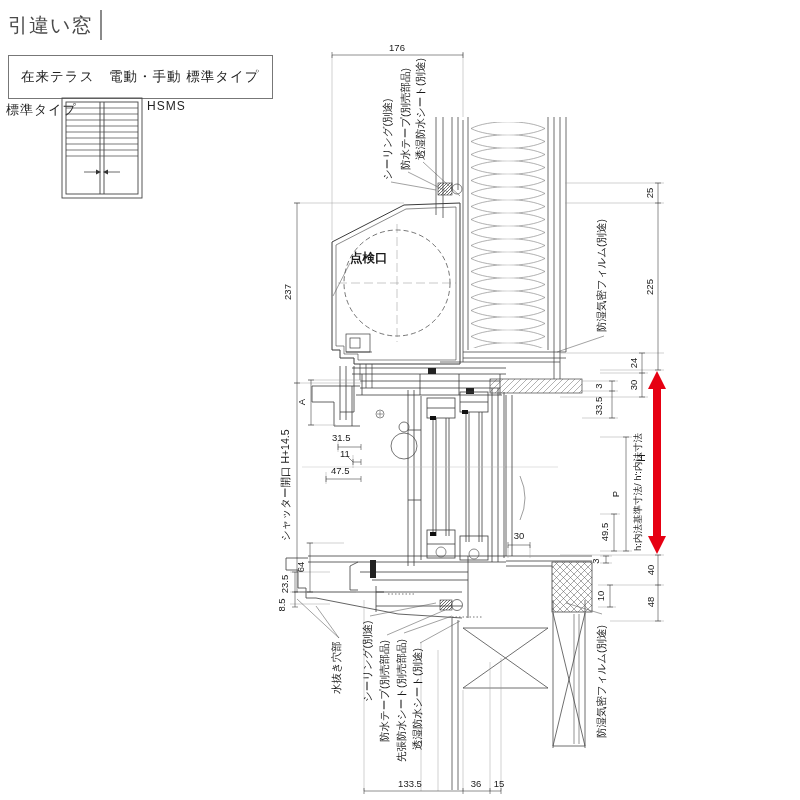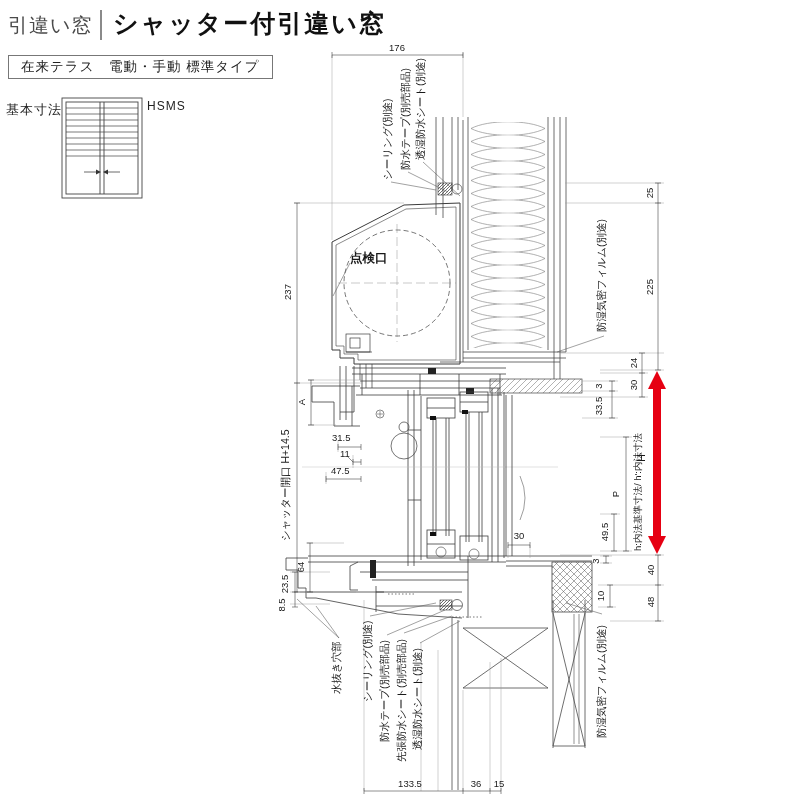--- a/index.html
+++ b/index.html
@@ -2,38 +2,37 @@
 <html><head>
 <meta charset="utf-8">
 <style>
   html,body{margin:0;padding:0;background:#fff;}
   #page{position:relative;width:800px;height:800px;background:#fff;overflow:hidden;
         font-family:"Liberation Sans","DejaVu Sans",sans-serif;color:#1a1a1a;}
   .hdr-cat{position:absolute;left:8px;top:12px;font-size:20px;color:#4a4a4a;letter-spacing:1px;}
   .hdr-bar{position:absolute;left:100px;top:10px;width:2px;height:30px;background:#8a8a8a;}
   .hdr-title{position:absolute;left:113px;top:7px;font-size:25px;font-weight:bold;color:#111;letter-spacing:2px;}
   .hdr-note{position:absolute;right:10px;top:8px;font-size:15px;color:#111;letter-spacing:1px;}
-  .type-box{position:absolute;left:8px;top:55px;border:1px solid #777;padding:2px 12px;
+  .type-box{position:absolute;left:8px;top:55px;border:1px solid #777;padding:12px 12px;
             font-size:13.5px;color:#222;letter-spacing:1px;background:#fff;}
   .sec-label{position:absolute;left:6px;top:101px;font-size:13px;color:#222;letter-spacing:1px;}
   .code-label{position:absolute;left:147px;top:99px;font-size:12px;color:#222;letter-spacing:1px;}
   svg{position:absolute;left:0;top:0;}
   text{font-family:"Liberation Sans","DejaVu Sans",sans-serif;fill:#1a1a1a;}
   .dimtxt{font-size:9.5px;}
   .cotxt{font-size:10.5px;}
 </style>
 </head>
 <body>
 <div id="page">
 
 <div class="hdr-cat">引違い窓</div>
 <div class="hdr-bar"></div>
-<div class="hdr-title">シャッター付引違い窓</div>
 <div class="type-box">在来テラス　電動・手動 標準タイプ</div>
-<div class="sec-label">基本寸法</div>
+<div class="sec-label">標準タイプ</div>
 <div class="code-label">HSMS</div>
 
 <svg width="800" height="800" viewBox="0 0 800 800">
 <defs>
   <pattern id="coil" x="468" y="122" width="80" height="13" patternUnits="userSpaceOnUse">
     <path d="M3,6.5 C20,-2.5 60,-2.5 77,6.5 C60,15.5 20,15.5 3,6.5" fill="none" stroke="#7a7a7a" stroke-width="0.6"></path>
   </pattern>
   <pattern id="hatch" width="6" height="6" patternUnits="userSpaceOnUse">
     <path d="M0,6 L6,0" stroke="#666" stroke-width="0.5"></path>
   </pattern>

